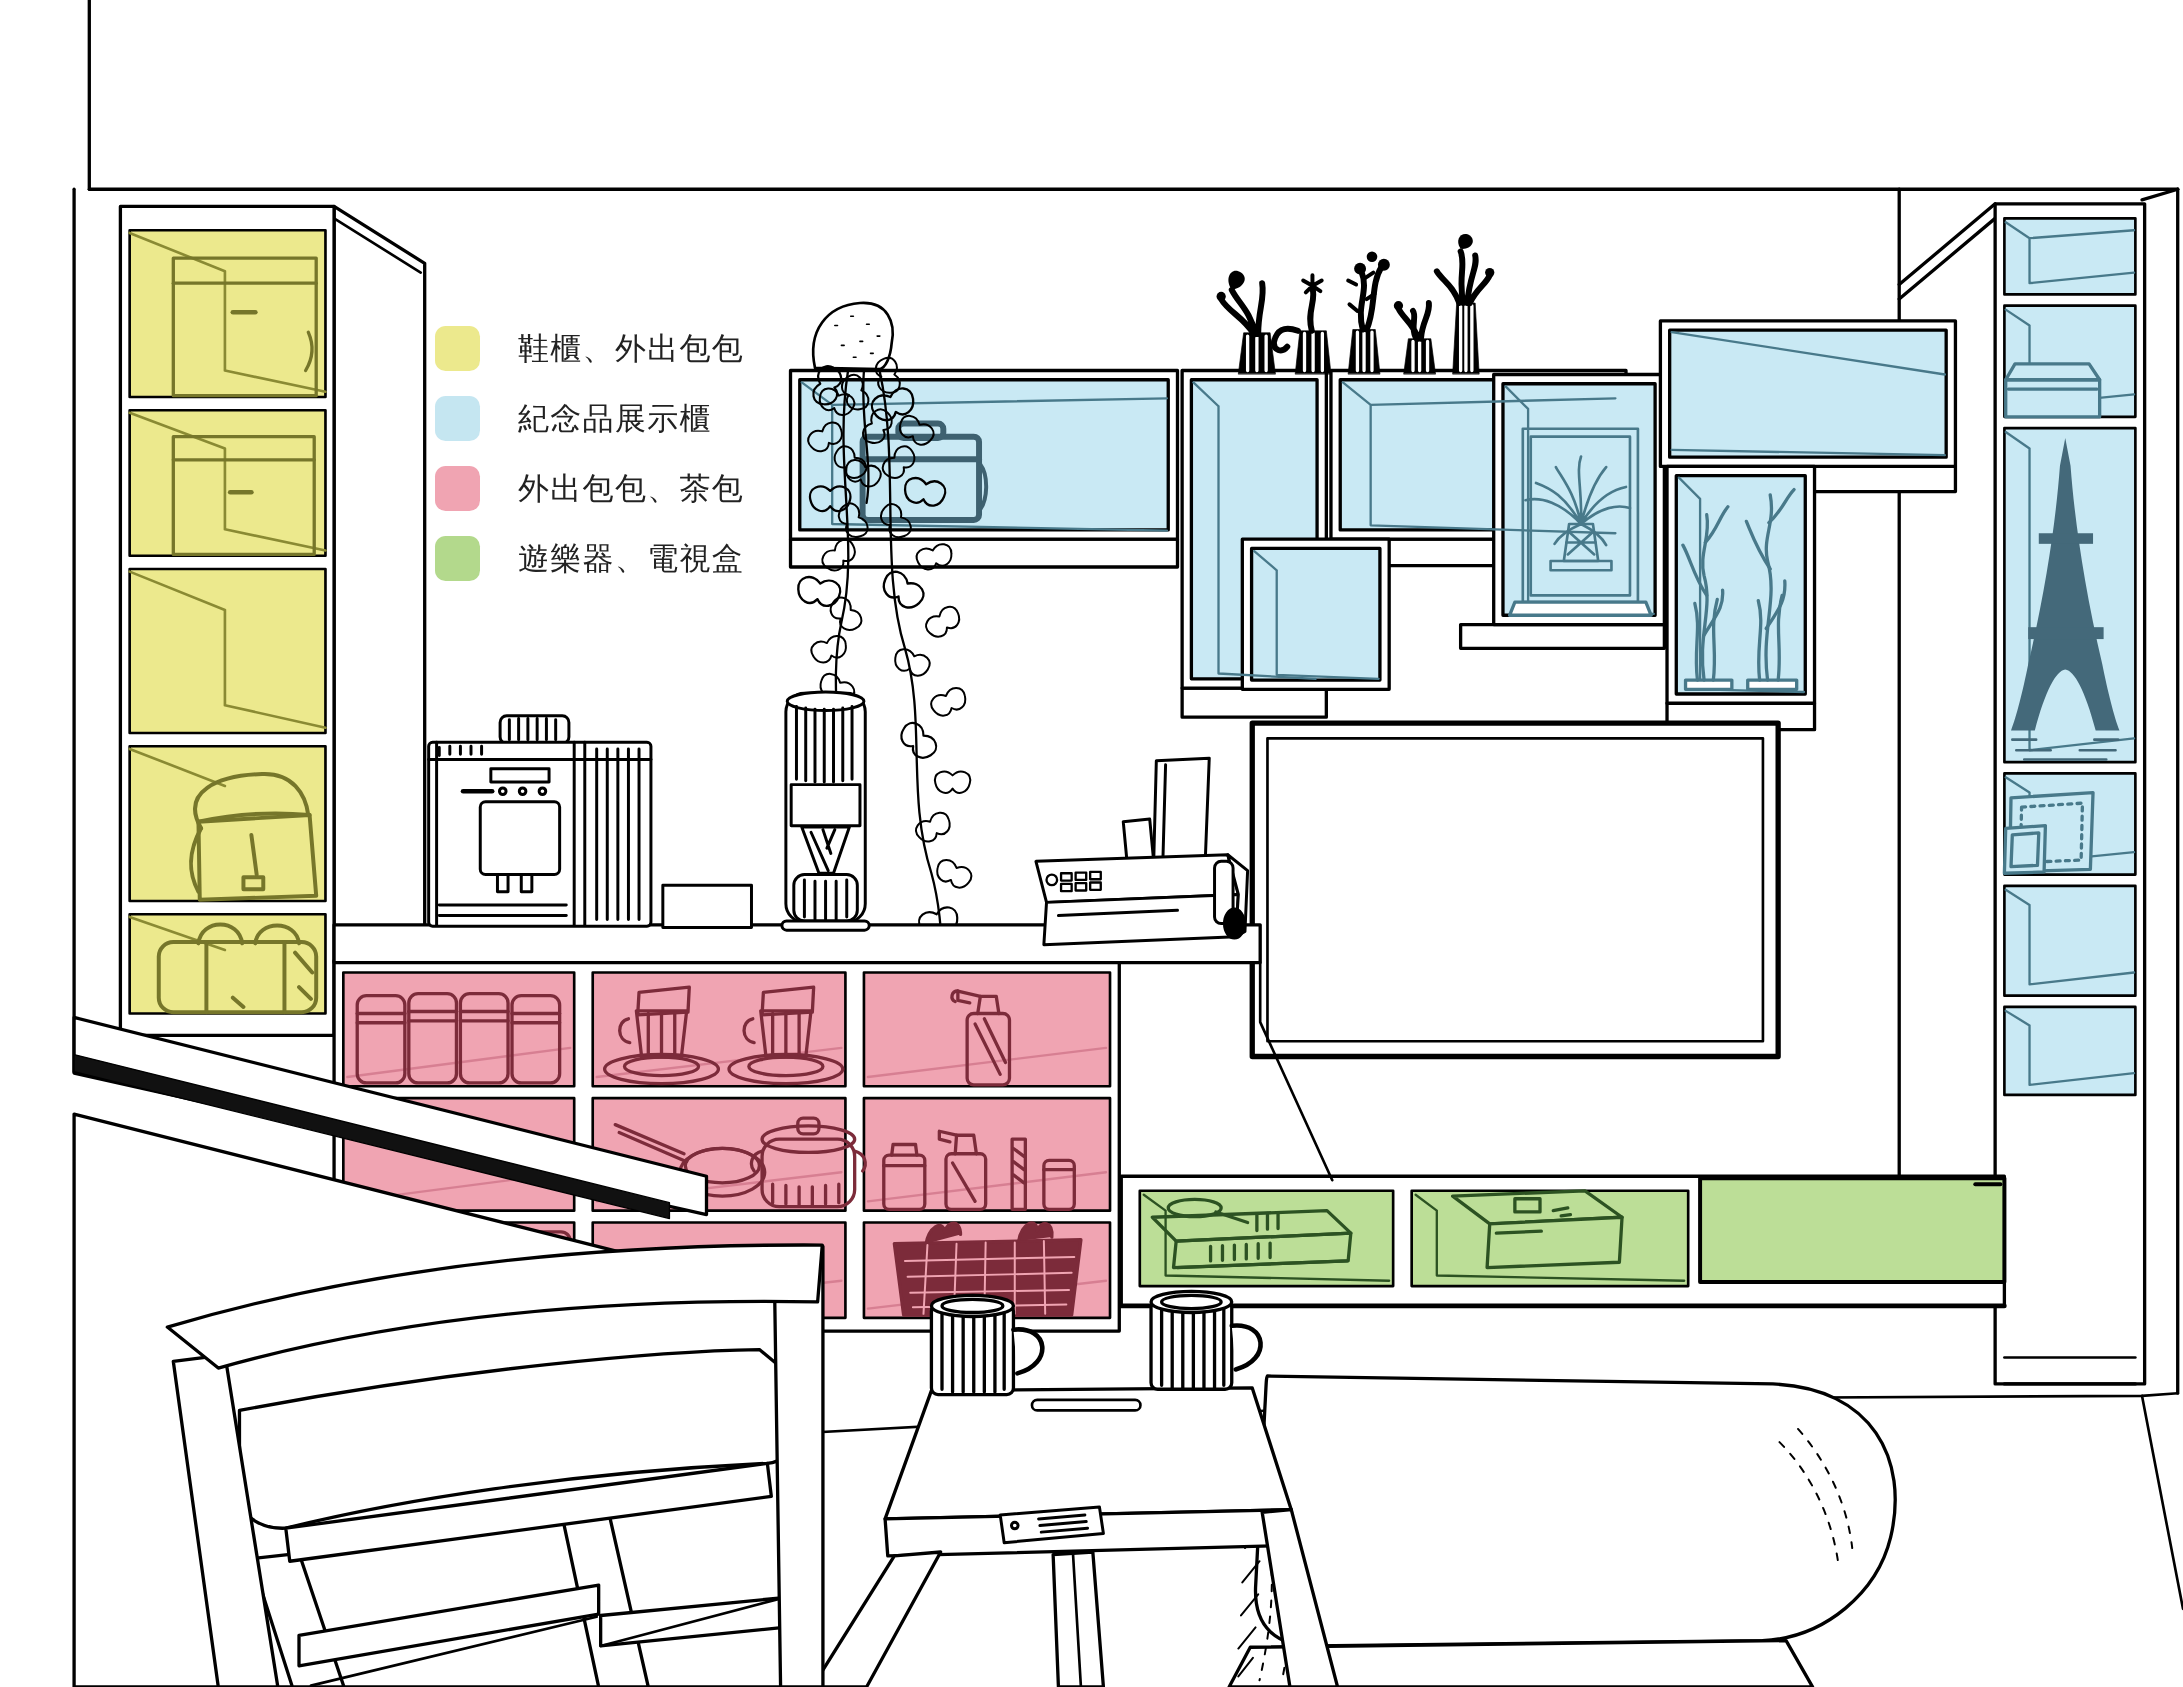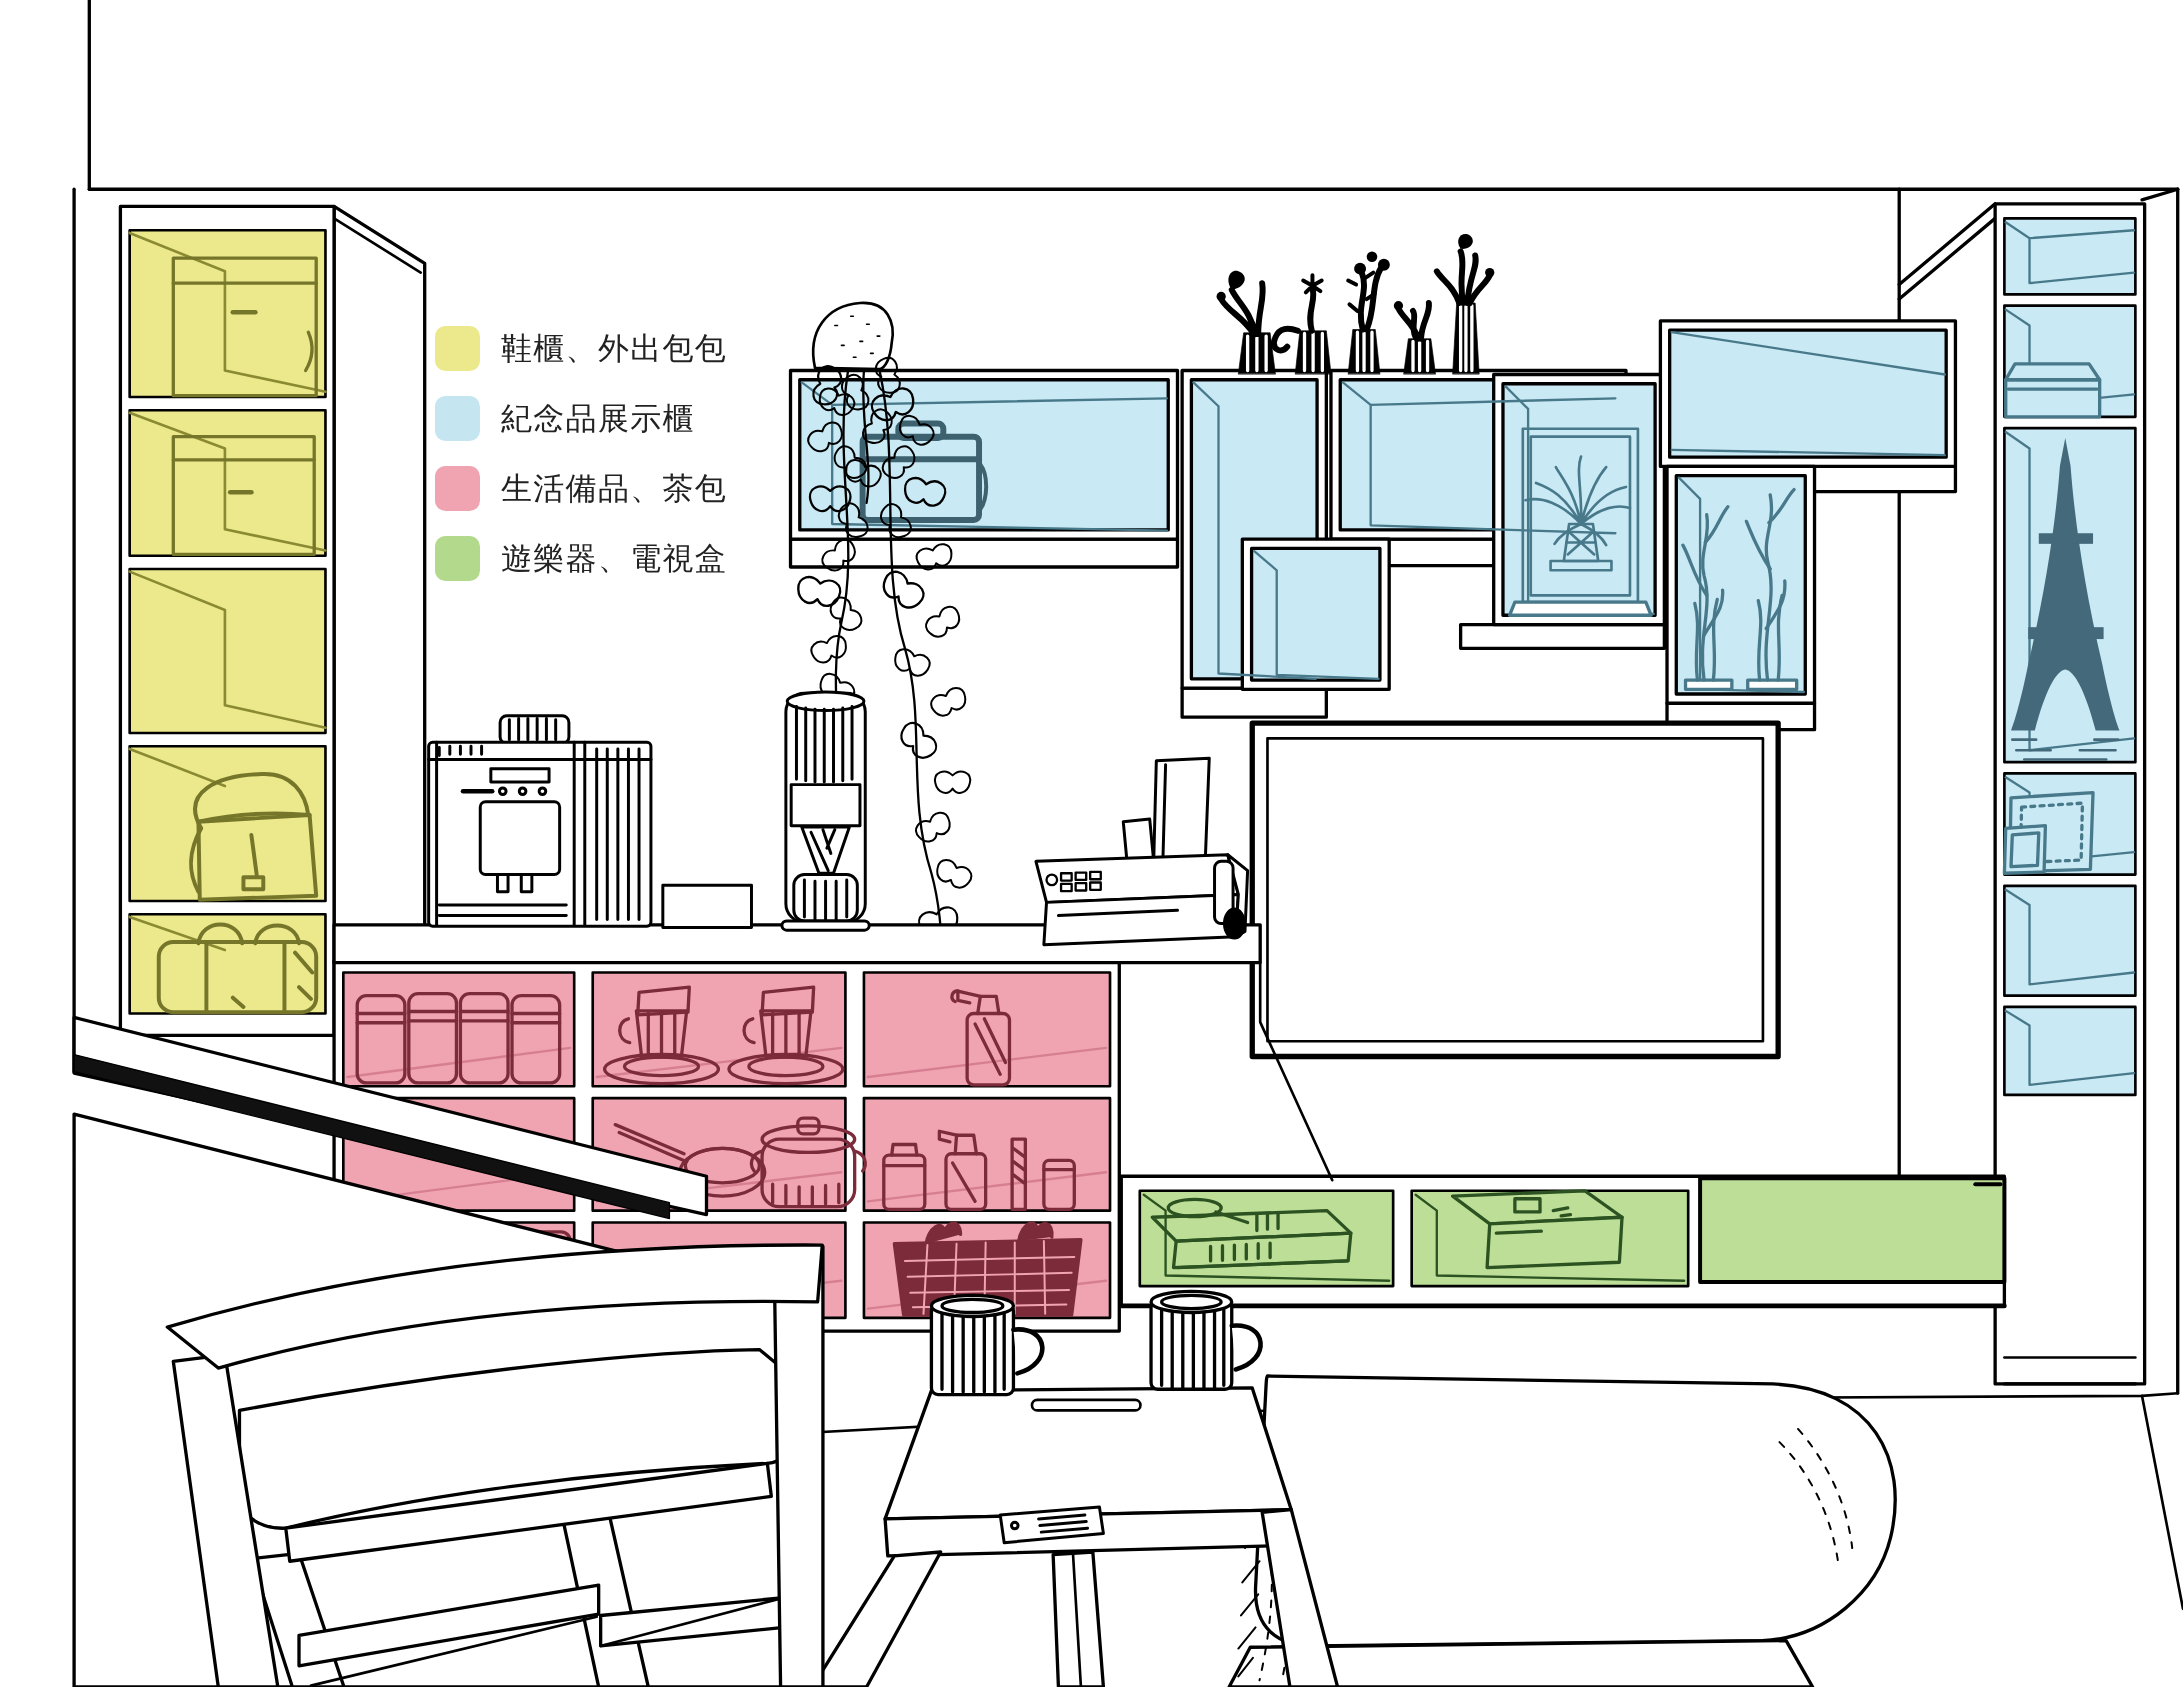--- a/index.html
+++ b/index.html
@@ -1,19 +1,19 @@
 <!DOCTYPE html>
 <html style="font-size:10.6px"><head>
 <meta charset="utf-8">
 <style>
   html,body{margin:0;padding:0;width:2183px;height:1687px;background:#ffffff;overflow:hidden;}
   #scene{position:relative;width:2183px;height:1687px;font-family:"Liberation Sans",sans-serif;}
   #drawing{position:absolute;left:0;top:0;}
   #legend{position:absolute;left:435px;top:326px;display:flex;flex-direction:column;gap:25px;}
-  .legend-row{display:flex;align-items:center;gap:21px;height:45px;}
+  .legend-row{display:flex;align-items:center;gap:38px;height:45px;}
   .swatch{width:45px;height:45px;border-radius:10.6px;display:inline-block;flex:0 0 auto;}
   .legend-label{font-size:31px;color:#222;letter-spacing:1.3px;white-space:nowrap;}
 </style>
 </head>
 <body>
 
 <div id="scene">
 <svg id="drawing" width="2183" height="1687" viewBox="0 0 3300 2550" fill="none" stroke-linecap="round" stroke-linejoin="round">
 
   <g stroke="#000" stroke-width="5">
@@ -585,21 +585,21 @@
     <div class="legend-row">
       <span class="swatch" style="background: rgb(236, 233, 141);"></span>
       <span class="legend-label">鞋櫃、外出包包</span>
     </div>
     <div class="legend-row">
       <span class="swatch" style="background: rgb(197, 230, 241);"></span>
       <span class="legend-label">紀念品展示櫃</span>
     </div>
     <div class="legend-row">
       <span class="swatch" style="background: rgb(240, 164, 178);"></span>
-      <span class="legend-label">生活備品、茶包</span>
+      <span class="legend-label">外出包包、茶包</span>
     </div>
     <div class="legend-row">
       <span class="swatch" style="background: rgb(179, 217, 140);"></span>
       <span class="legend-label">遊樂器、電視盒</span>
     </div>
   </div>
 </div>
 
 
 </body></html>

